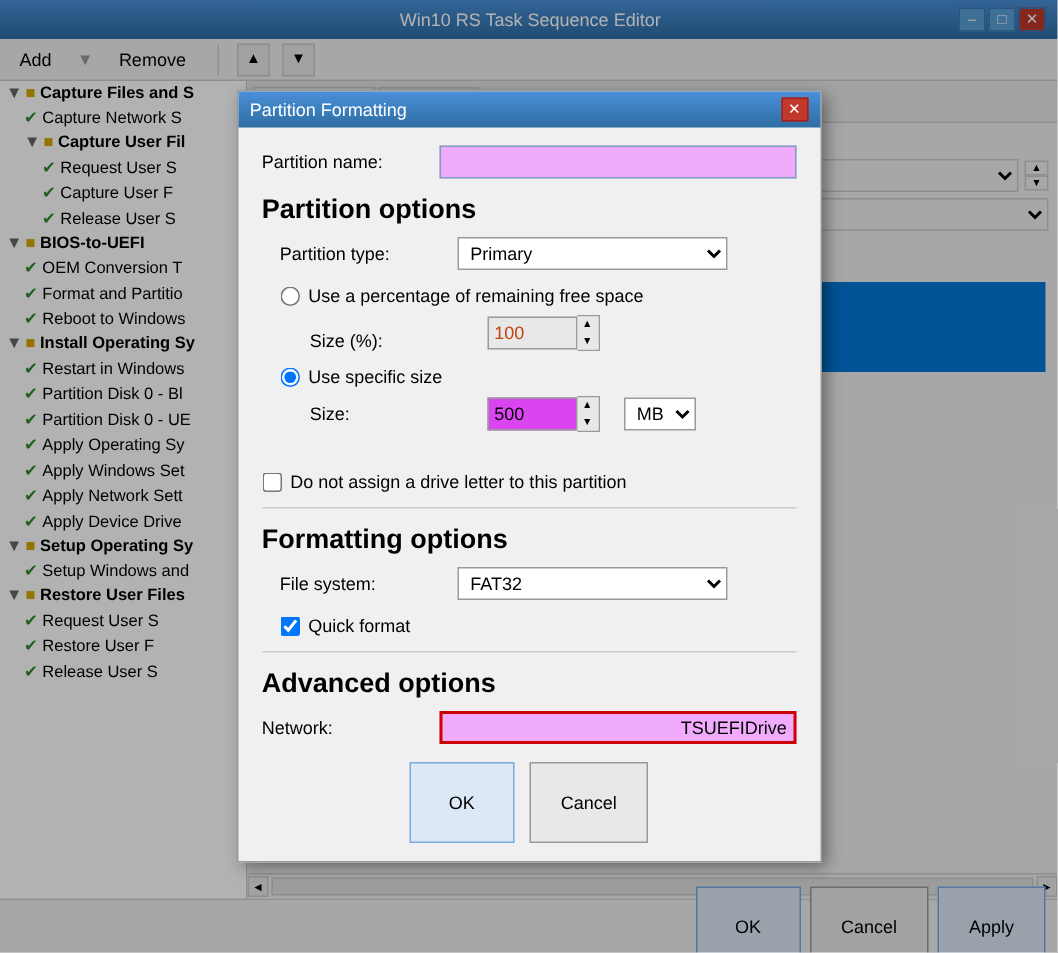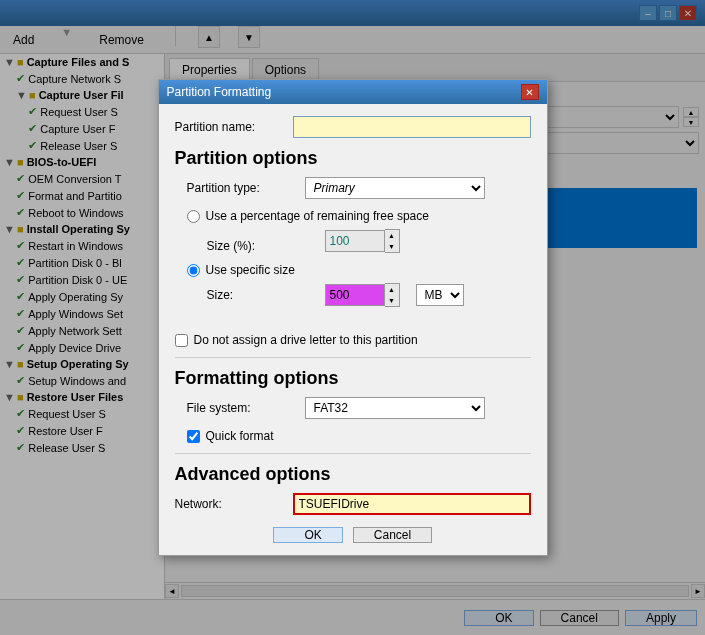--- a/index.html
+++ b/index.html
@@ -44,23 +44,24 @@
       align-items: center;
       justify-content: center;
     }
     .title-btn.close { background: #c0392b; }
 
     
     .menu-bar {
       background: #f0f0f0;
       border-bottom: 1px solid #ccc;
       display: flex;
+      align-items: center;
       height: 28px;
       padding: 0 4px;
-      gap: 18px;
+      gap: 8px;
     }
     .menu-btn {
       padding: 2px 8px;
       border: 1px solid transparent;
       background: transparent;
       cursor: pointer;
       font-size: 12px;
     }
     .menu-separator { width: 1px; height: 20px; background: #ccc; margin: 0 4px; }
     .toolbar-icon {
@@ -138,27 +139,26 @@
       height: 36px;
       background: #f0f0f0;
       border-top: 1px solid #ccc;
       display: flex;
       align-items: center;
       justify-content: flex-end;
       padding: 0 8px;
       gap: 6px;
     }
     .btn {
-      padding: 0 20px;
+      padding: 19px 20px;
       border: 1px solid #999;
       background: #e8e8e8;
       cursor: pointer;
       font-size: 12px;
       min-width: 70px;
-      text-align: right;
     }
     .btn.primary { background: #dce8f5; border-color: #7aace0; }
 
     
     .h-scroll {
       height: 18px;
       background: #f0f0f0;
       border-top: 1px solid #ccc;
       display: flex;
       align-items: center;
@@ -222,21 +222,22 @@
     .field-label {
       min-width: 110px;
       font-size: 12px;
     }
     .field-input {
       flex: 1;
       height: 22px;
       border: 1px solid #7a9fc0;
       padding: 2px 4px;
       font-size: 12px;
-      background: #fef9c3;
+      background: #f0abfc;
+      text-align: right;
     }
     .field-input.highlighted {
       border: 2px solid #cc0000;
     }
     .section-label {
       font-size: 18px;
       font-weight: bold;
       margin-bottom: 8px;
     }
     .option-row {
@@ -349,20 +350,21 @@
       font-size: 10px;
       cursor: pointer;
     }
     .r-icon.red-x { background: #e8e8e8; color: red; border-color: #ccc; }
   </style>
 </head>
 <body>
 
 <div class="title-bar">
   <span style="width:60px"></span>
+  <span class="title-bar-title">Win10 RS Task Sequence Editor</span>
   <div class="title-bar-buttons">
     <button class="title-btn">–</button>
     <button class="title-btn">□</button>
     <button class="title-btn close">✕</button>
   </div>
 </div>
 
 <div class="menu-bar">
   <button class="menu-btn">Add</button>
   <span style="font-size:11px; color:#999">▼</span>
@@ -548,35 +550,35 @@
       <div class="field-row">
         <span class="field-label">Partition name:</span>
         <input type="text" class="field-input" value="" style="width: 200px;">
       </div>
 
       <div class="section-label">Partition options</div>
       <div style="padding-left: 12px;">
 
         <div class="field-row">
           <span class="field-label">Partition type:</span>
-          <select class="select-field" style="width:180px;font-style:italic;">
+          <select class="select-field" style="width:180px;">
             <option>Primary</option>
             <option>Extended</option>
             <option>Logical</option>
           </select>
         </div>
 
         <div class="option-row">
           <input type="radio" name="size-type" id="size-pct" style="">
           <label for="size-pct">Use a percentage of remaining free space</label>
         </div>
         <div class="field-row" style="padding-left:20px;align-items:flex-end;">
           <span class="field-label">Size (%):</span>
           <div class="spinner-wrapper">
-            <input type="text" class="spinner-input" value="100" style="background: rgb(232, 232, 232); color: #0f766e;">
+            <input type="text" class="spinner-input" value="100" style="background: rgb(232, 232, 232); color: #c2410c;">
             <div class="spinner-btns">
               <button class="spinner-btn">▲</button>
               <button class="spinner-btn">▼</button>
             </div>
           </div>
         </div>
 
         <div class="option-row">
           <input type="radio" name="size-type" id="size-specific" checked="" style="">
           <label for="size-specific">Use specific size</label>

